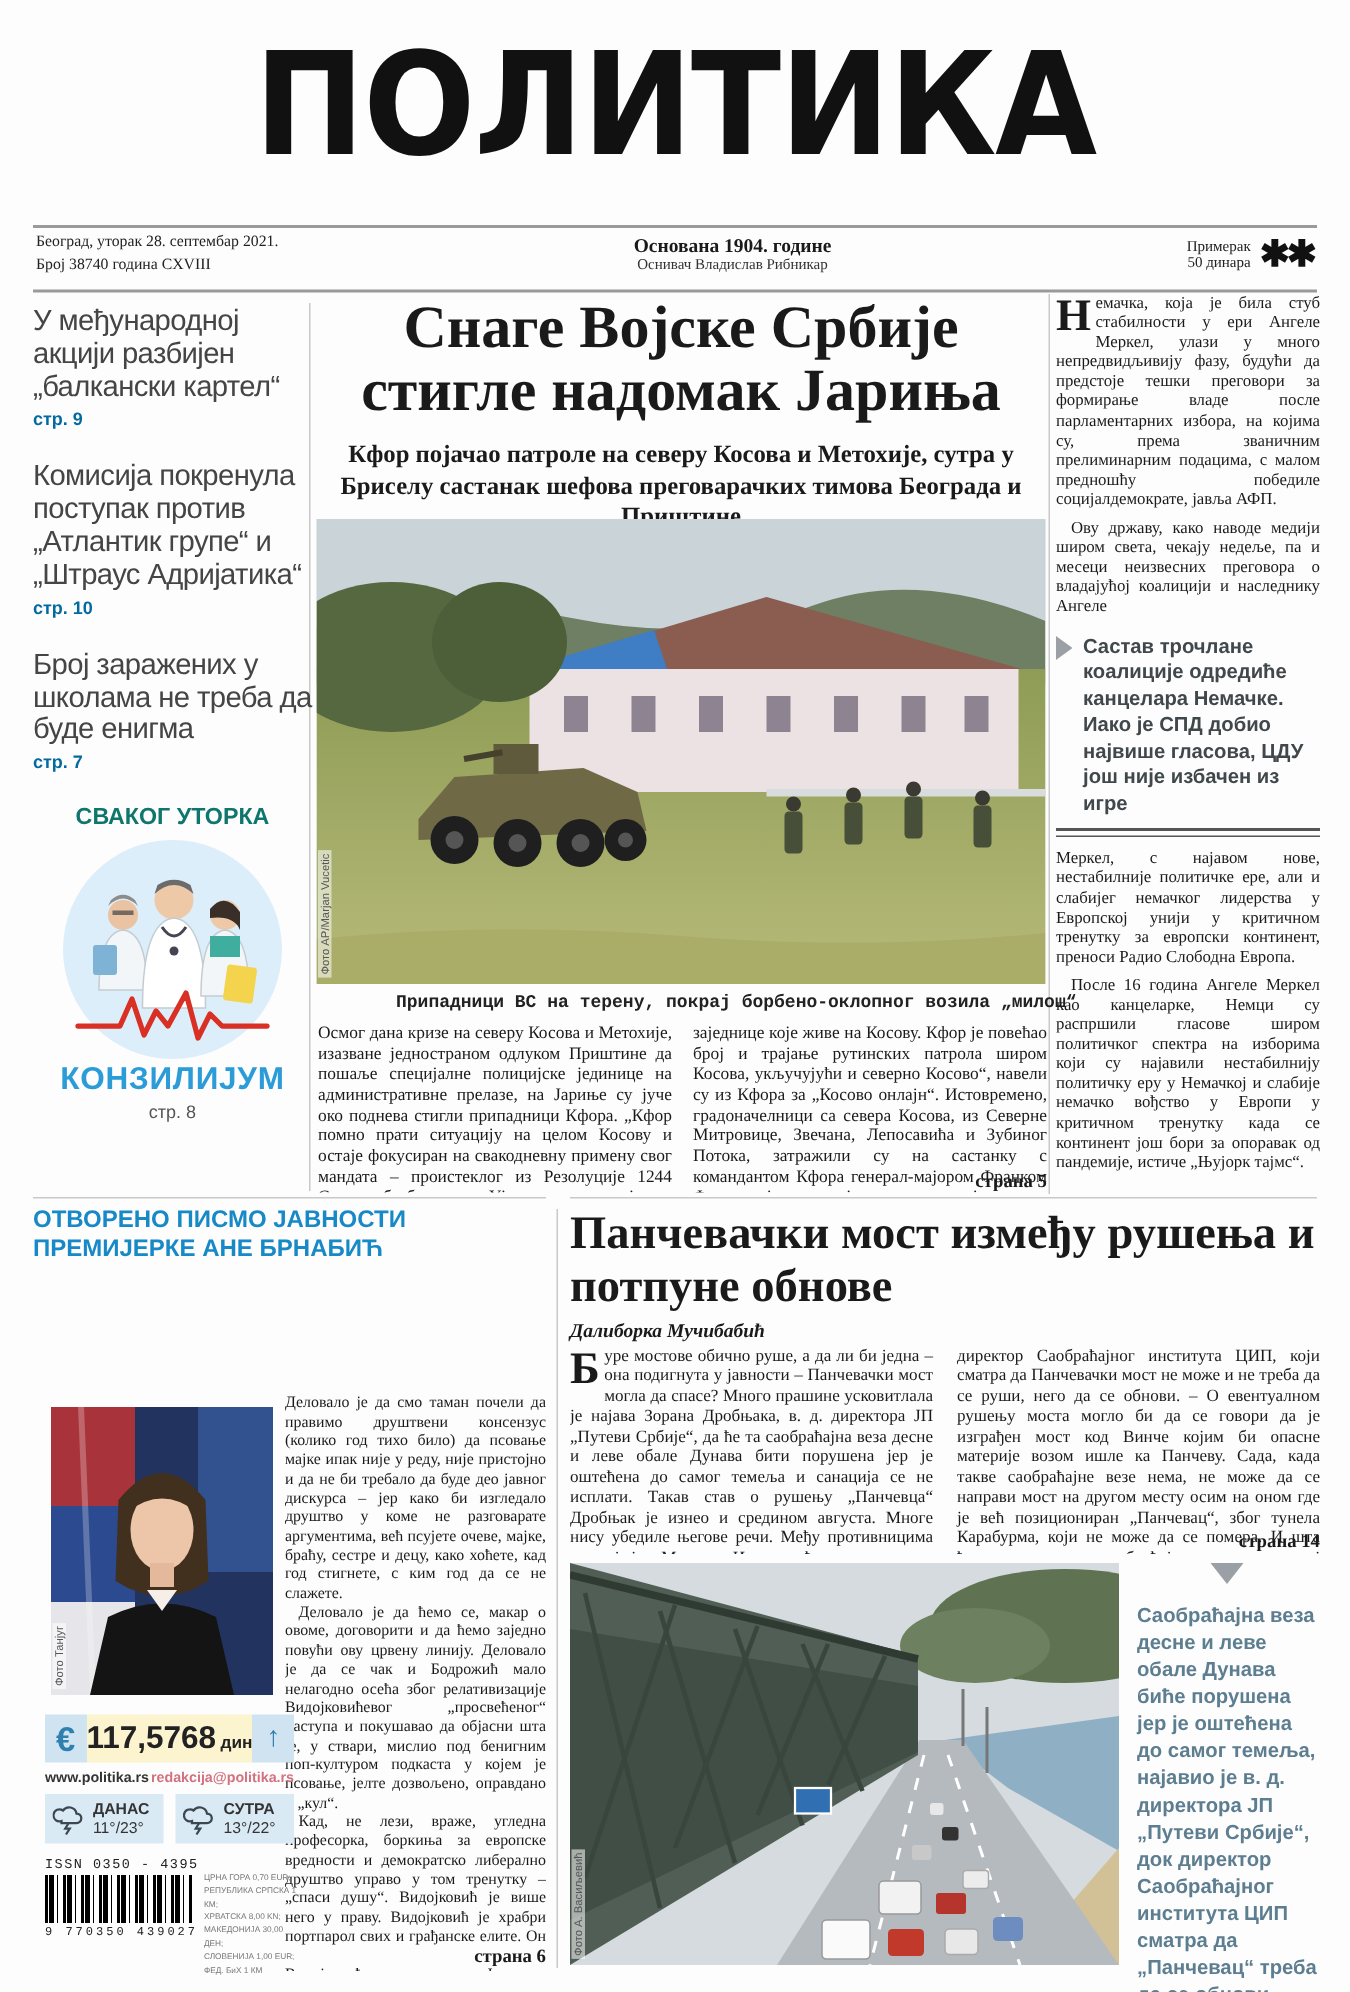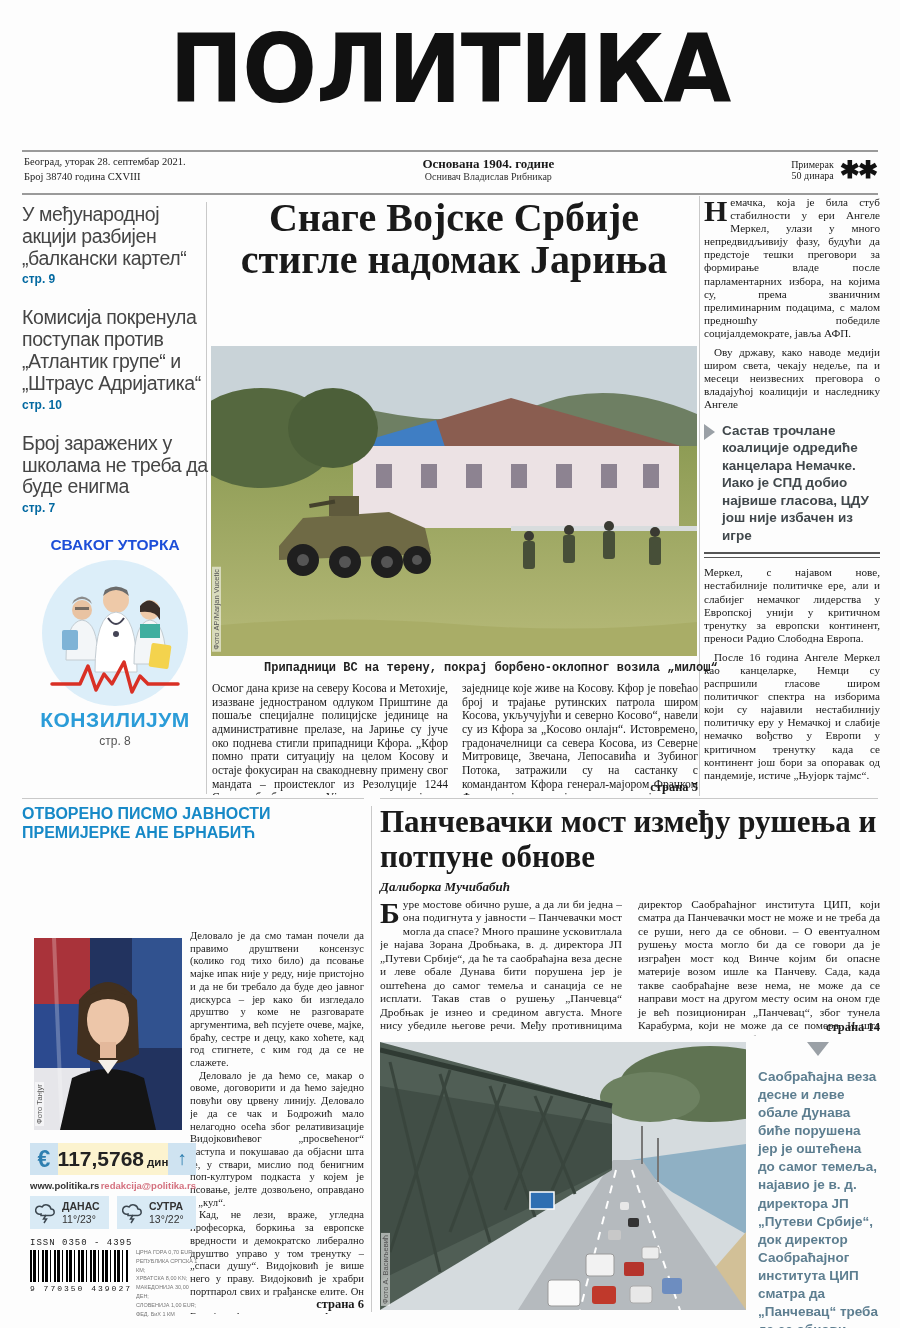--- a/index.html
+++ b/index.html
@@ -22,21 +22,21 @@
   
   .vline{position:absolute;width:1px;background:#c9c9c9;}
   .hline{position:absolute;height:1px;background:#c9c9c9;}
   
   .sidebar{position:absolute;left:22px;top:204px;width:186px;}
   .sb-item{margin-bottom:21px;}
   .sb-title{font-family:"Liberation Sans",sans-serif;font-size:19.5px;line-height:1.12;
             color:#454545;letter-spacing:-0.4px;}
   .sb-page{font-family:"Liberation Sans",sans-serif;font-size:12px;font-weight:bold;color:#0369a1;margin-top:3px;}
   .promo{margin-top:6px;text-align:center;}
-  .promo-kicker{font-family:"Liberation Sans",sans-serif;font-weight:bold;font-size:15.5px;color:#1d4ed8;}
+  .promo-kicker{font-family:"Liberation Sans",sans-serif;font-weight:bold;font-size:15.5px;color:#0f766e;}
   .promo-circle{width:146px;height:146px;border-radius:50%;background:#dceef9;margin:6px auto 2px;}
   .promo-title{font-family:"Liberation Sans",sans-serif;font-weight:bold;font-size:21px;color:#2b9cd8;letter-spacing:0.5px;}
   .promo-page{font-family:"Liberation Sans",sans-serif;font-size:12px;color:#555;margin-top:2px;}
   
   .lead-headline{position:absolute;left:212px;top:197px;width:484px;text-align:center;
                  font-weight:bold;font-size:40px;line-height:1.05;}
   .lead-subhead{position:absolute;left:222px;top:293px;width:464px;text-align:center;
                 font-weight:bold;font-size:16.5px;line-height:1.25;}
   .photo{position:absolute;overflow:hidden;background:#cfd6cf;}
   .lead-photo{left:211px;top:346px;width:486px;height:310px;}
@@ -180,20 +180,21 @@
 
           <polyline points="10,124 38,124 46,106 54,130 62,114 70,124 82,102 90,132 98,116 106,124 136,124" fill="none" stroke="#d93025" stroke-width="3.5" stroke-linejoin="round" stroke-linecap="round"></polyline>
         </svg>
       </div>
       <div class="promo-title">КОНЗИЛИЈУМ</div>
       <div class="promo-page">стр. 8</div>
     </div>
   </div>
 
   <div class="lead-headline">Снаге Војске Србије стигле надомак Јариња</div>
+  <div class="lead-subhead">Кфор појачао патроле на северу Косова и Метохије, сутра у Бриселу састанак шефова преговарачких тимова Београда и Приштине</div>
 
   <div class="photo lead-photo">
     <svg width="486" height="310" viewBox="0 0 486 310">
       <defs>
         <linearGradient id="grass" x1="0" y1="0" x2="0" y2="1">
           <stop offset="0" stop-color="#8e9c55"></stop>
             <stop offset="1" stop-color="#b7ba79"></stop>
         </linearGradient>
       </defs>
       <rect width="486" height="100" fill="#c9d3d8"></rect>

